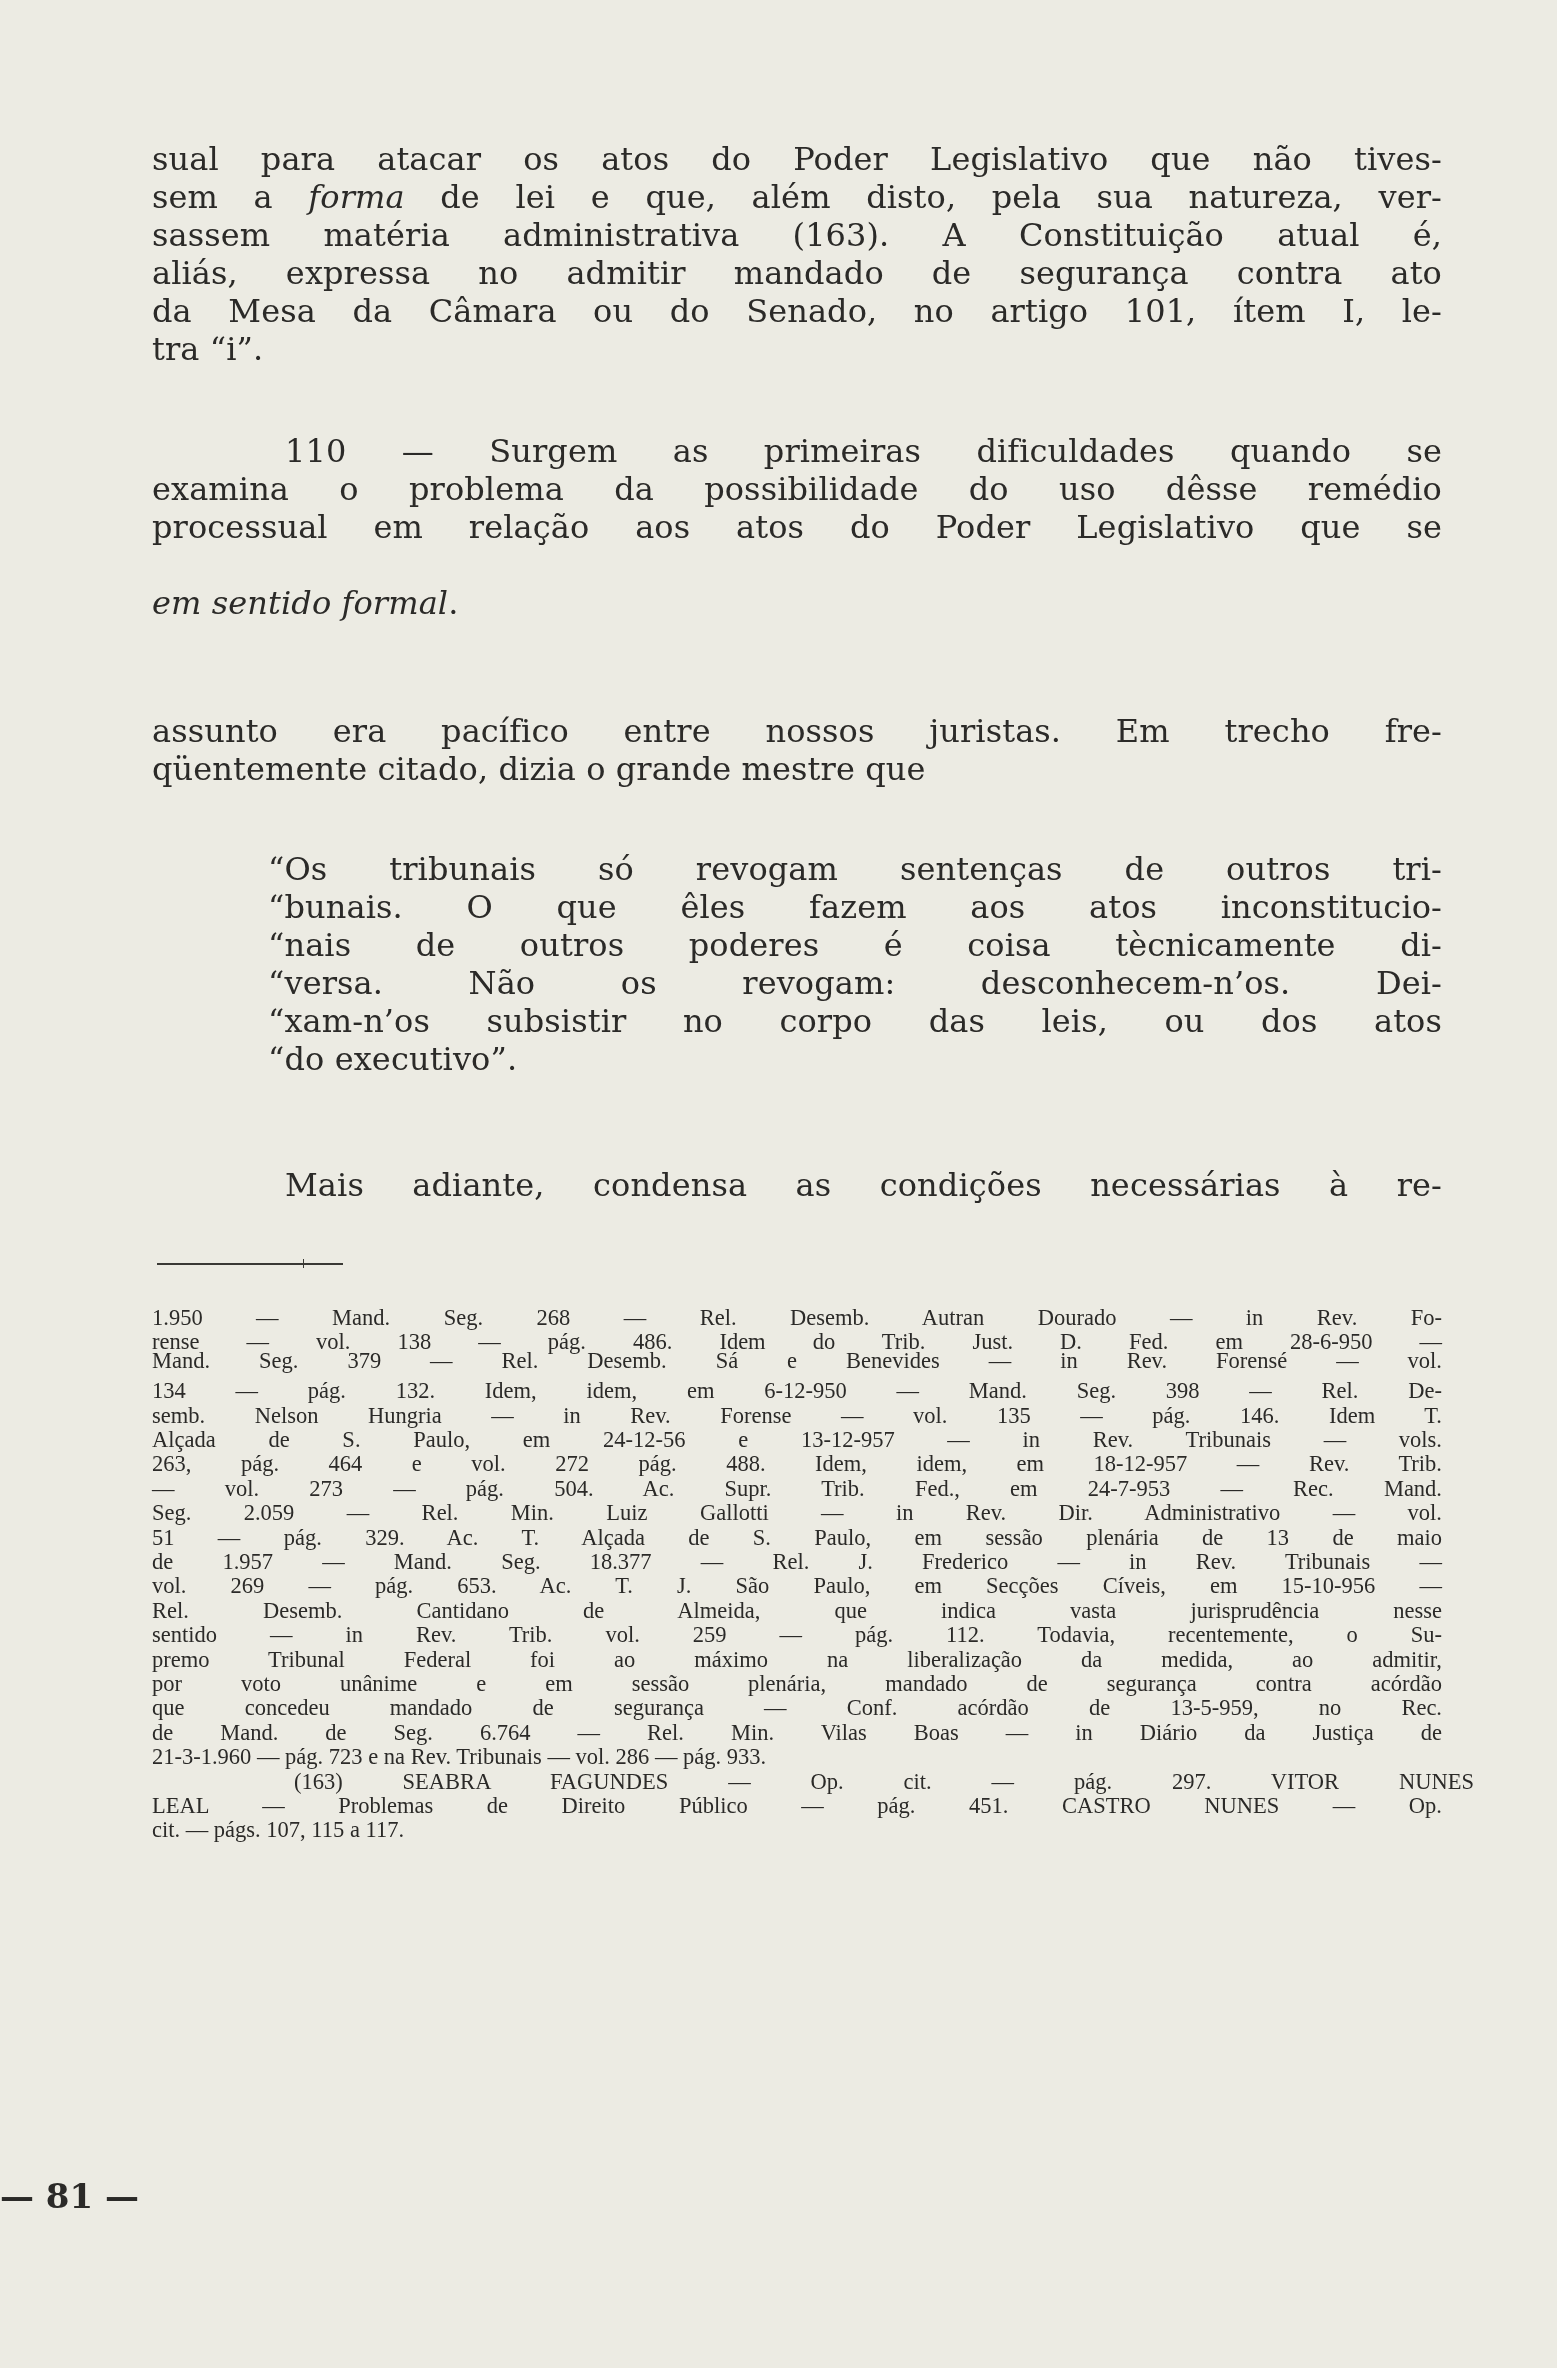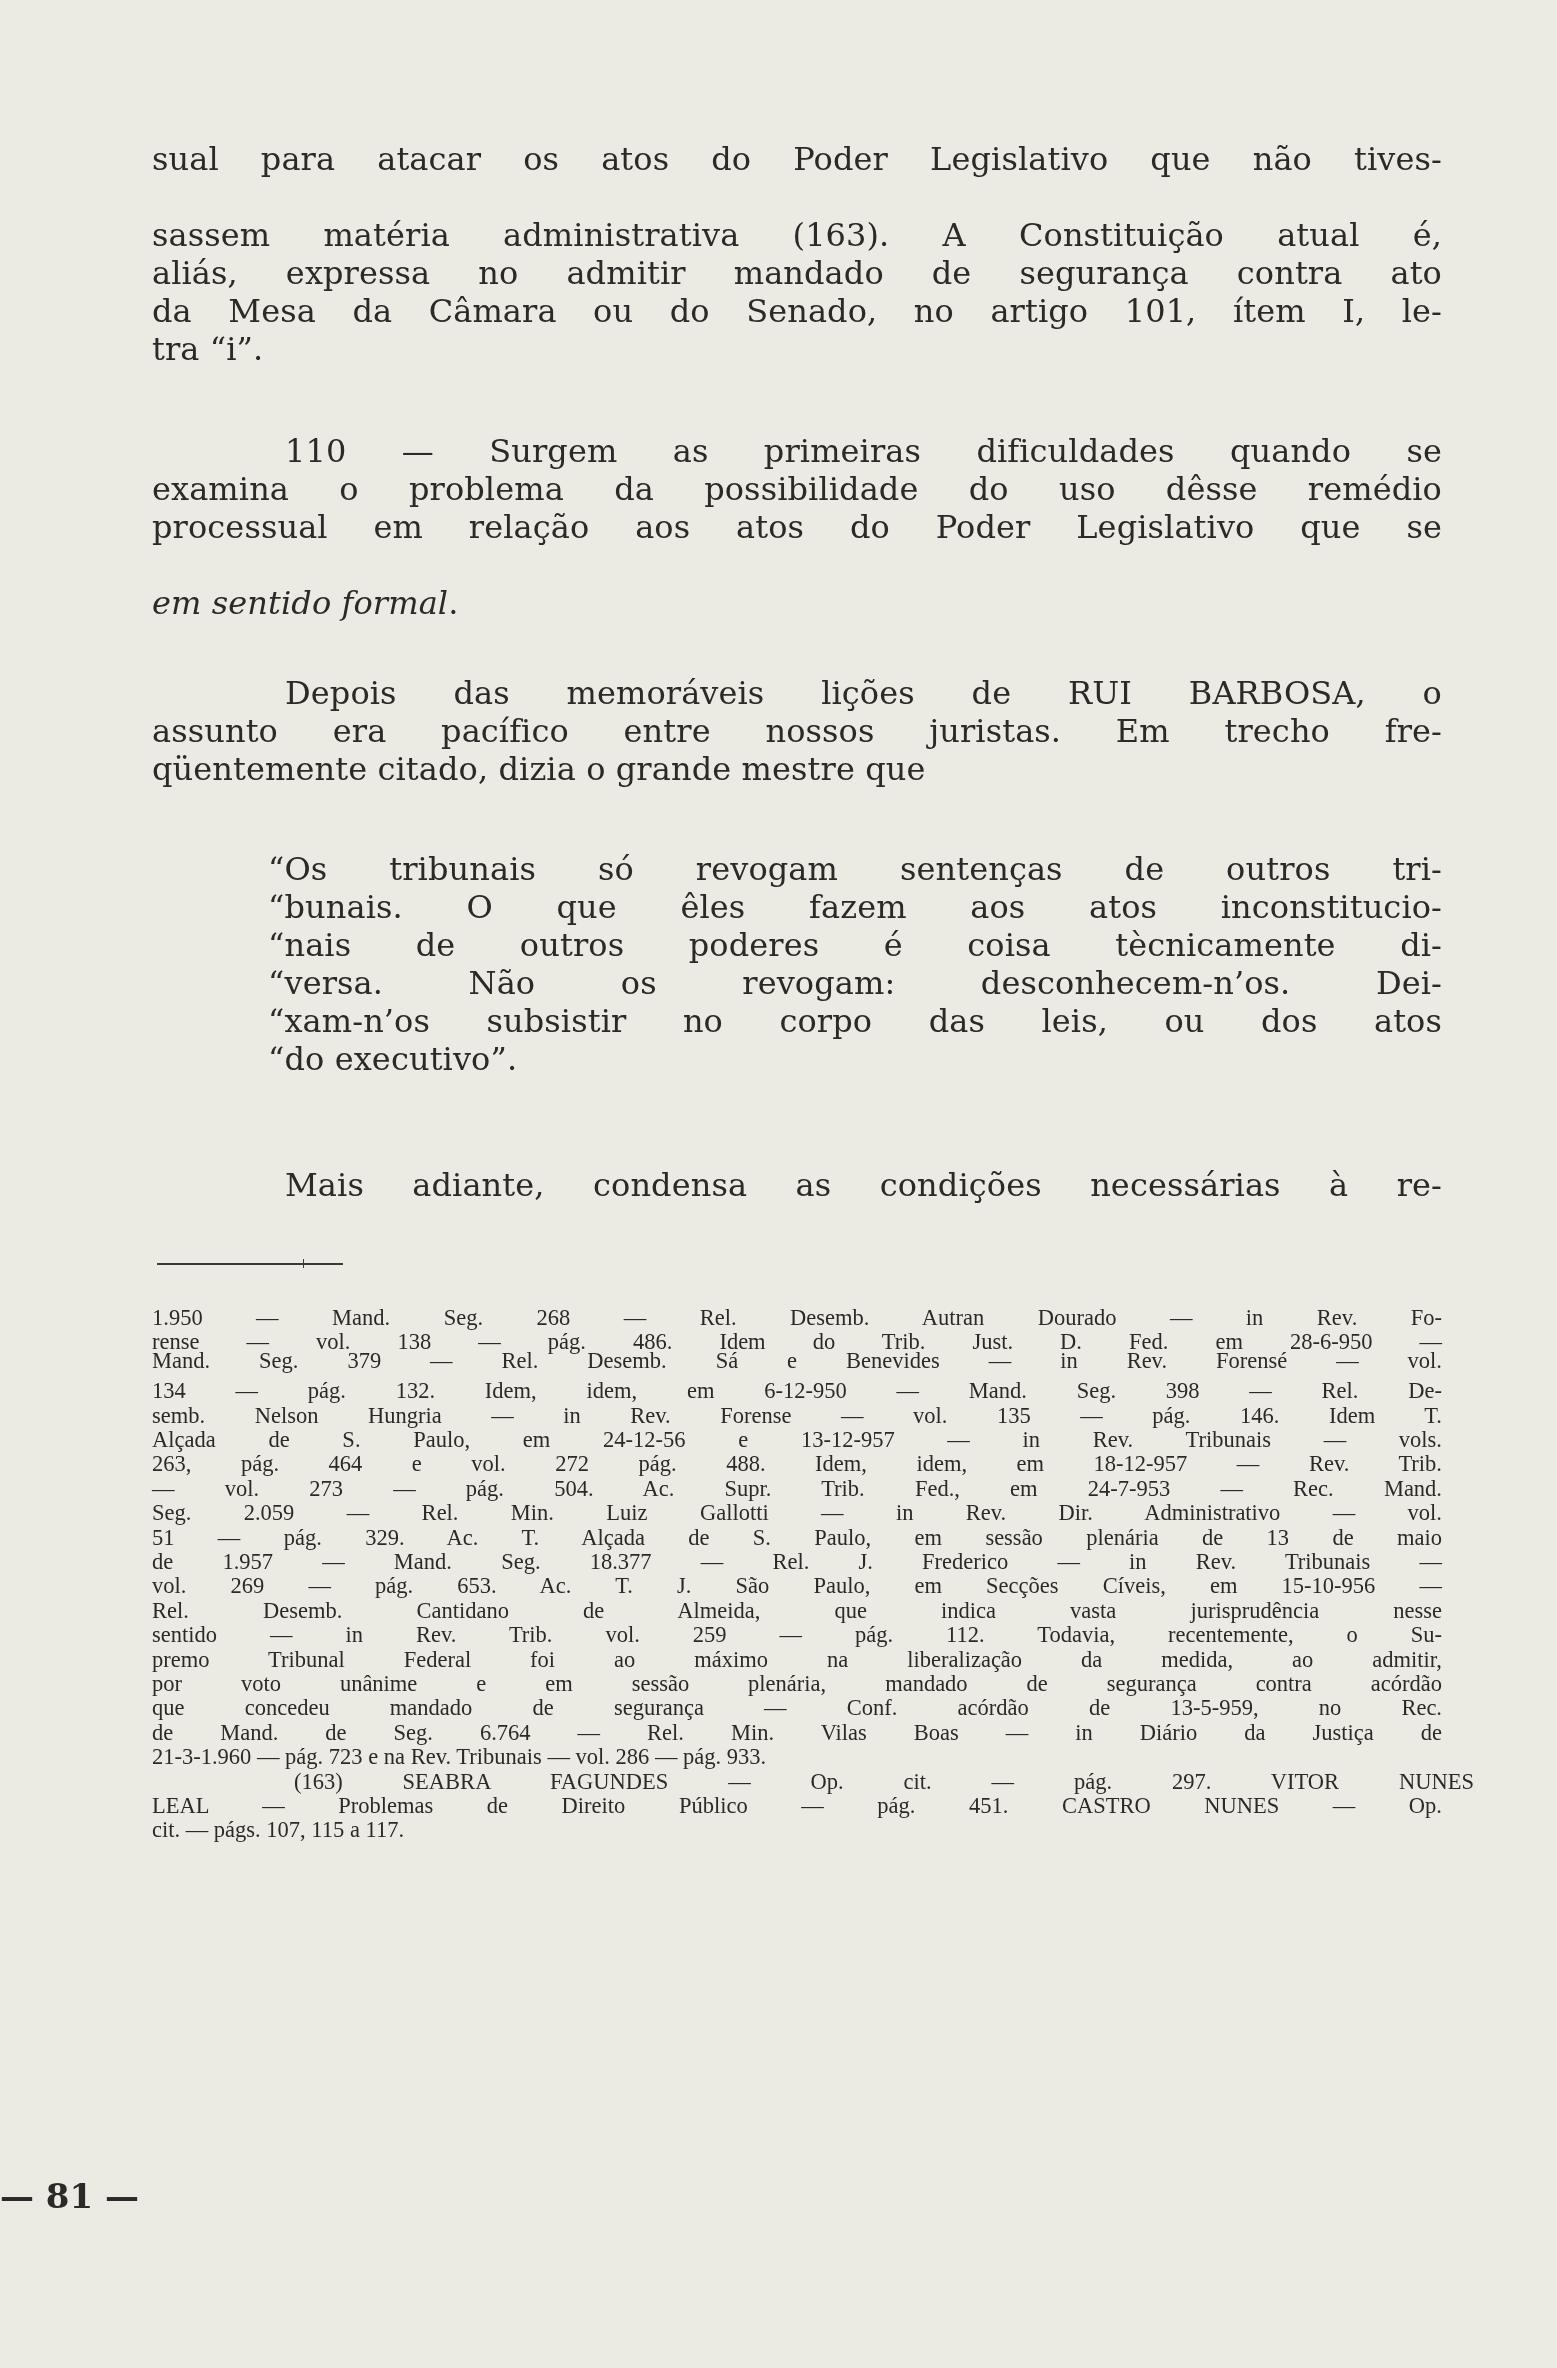--- a/index.html
+++ b/index.html
@@ -25,31 +25,31 @@
   .rule-tick { position: absolute; left: 303px; top: 1259px; width: 1px; height: 9px; background: #3a3935; }
   .pagenum { position: absolute; left: 0; width: 1557px; top: 2176px; font-size: 34px; font-weight: bold; }
   i { font-style: italic; }
 </style>
 </head>
 <body>
 
 <div class="page">
 
   <div class="ln body-ln" style="top:140px">sual para atacar os atos do Poder Legislativo que não tives-</div>
+  <div class="ln body-ln" style="top:178px"><span>sem a </span><i>forma</i><span> de lei e que, além disto, pela sua natureza, ver-</span></div>
   <div class="ln body-ln" style="top:216px">sassem matéria administrativa (163). A Constituição atual é,</div>
   <div class="ln body-ln" style="top:254px">aliás, expressa no admitir mandado de segurança contra ato</div>
   <div class="ln body-ln" style="top:292px">da Mesa da Câmara ou do Senado, no artigo 101, ítem I, le-</div>
   <div class="ln body-ln last" style="top:330px">tra “i”.</div>
 
   <div class="ln body-ln indent" style="top:432px">110 — Surgem as primeiras dificuldades quando se</div>
   <div class="ln body-ln" style="top:470px">examina o problema da possibilidade do uso dêsse remédio</div>
   <div class="ln body-ln" style="top:508px">processual em relação aos atos do Poder Legislativo que se</div>
   <div class="ln body-ln last" style="top:584px"><i>em sentido formal</i><span>.</span></div>
 
-  <div class="ln body-ln indent" style="top:674px">Depois das memoráveis lições de RUI BARBOSA, o</div>
   <div class="ln body-ln" style="top:712px">assunto era pacífico entre nossos juristas. Em trecho fre-</div>
   <div class="ln body-ln last" style="top:750px">qüentemente citado, dizia o grande mestre que</div>
 
   <div class="ln body-ln quote" style="top:850px">“Os tribunais só revogam sentenças de outros tri-</div>
   <div class="ln body-ln quote" style="top:888px">“bunais. O que êles fazem aos atos inconstitucio-</div>
   <div class="ln body-ln quote" style="top:926px">“nais de outros poderes é coisa tècnicamente di-</div>
   <div class="ln body-ln quote" style="top:964px">“versa. Não os revogam: desconhecem-n’os. Dei-</div>
   <div class="ln body-ln quote" style="top:1002px">“xam-n’os subsistir no corpo das leis, ou dos atos</div>
   <div class="ln body-ln quote last" style="top:1040px">“do executivo”.</div>
 

